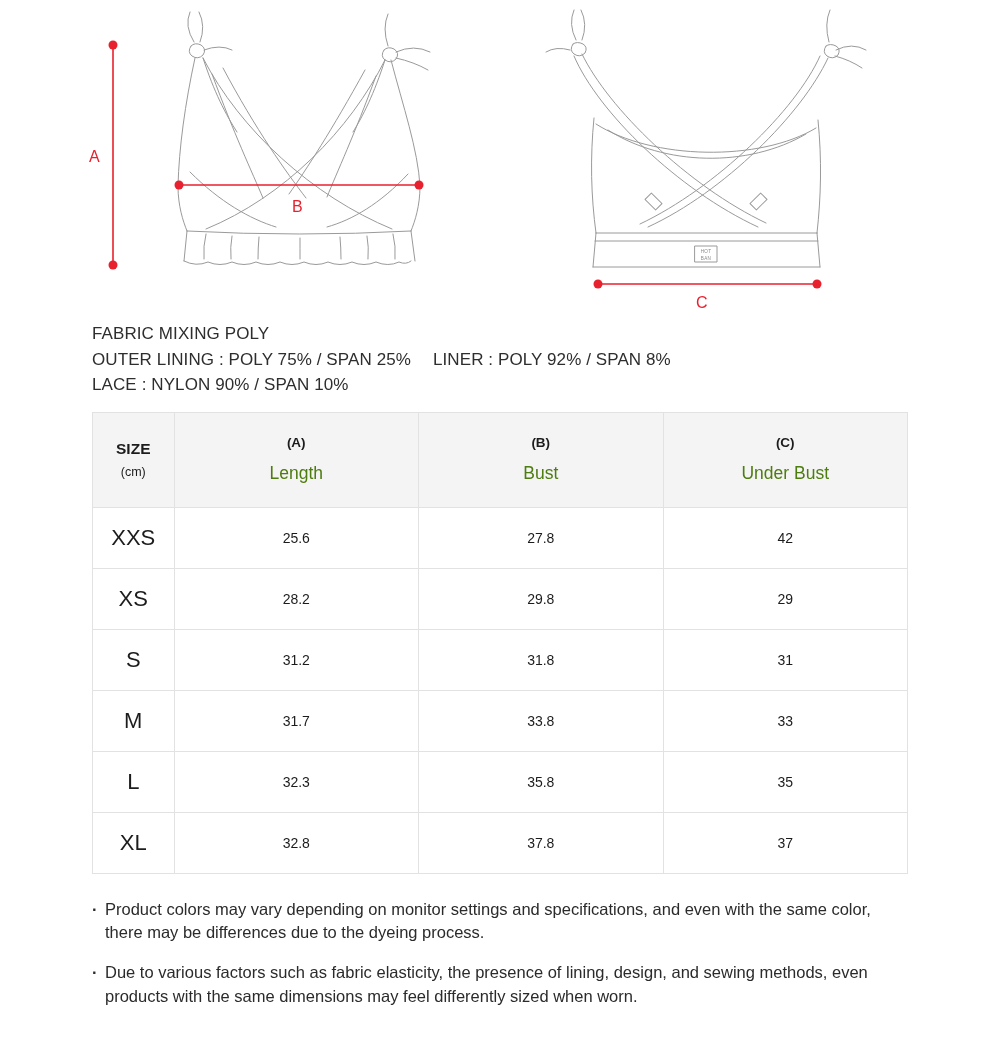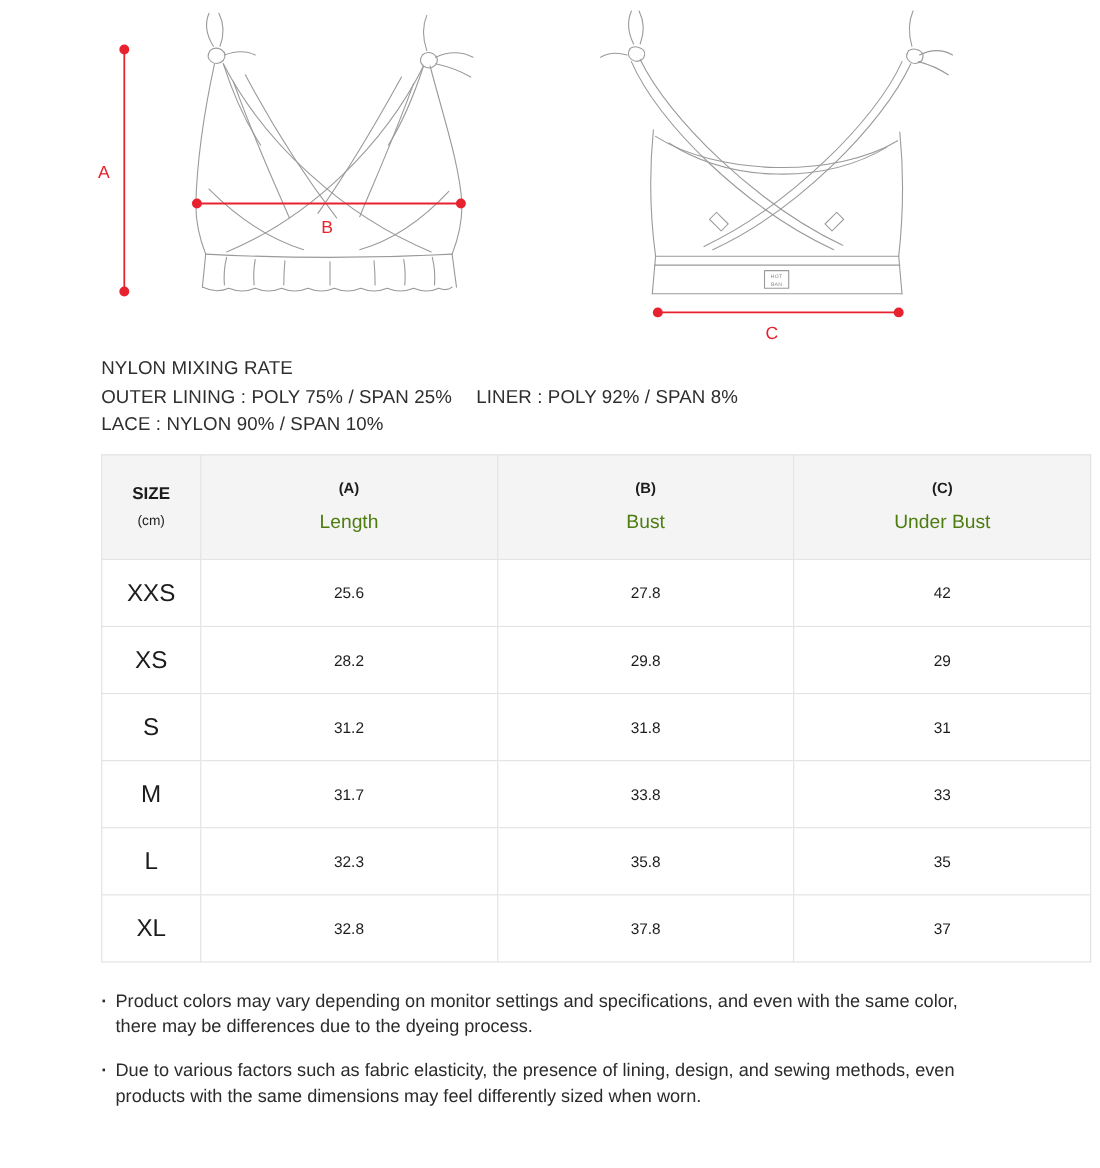--- a/index.html
+++ b/index.html
@@ -24,21 +24,21 @@
   .measure line{stroke:var(--accent);stroke-width:1.6;}
   .measure circle{fill:var(--accent);stroke:none;}
   .mlabel{fill:var(--accent);font-size:16px;font-weight:500;font-family:"Liberation Sans",sans-serif;}
 
   
   .fabric{margin:2px 92px 0;font-size:17px;line-height:1.5;color:#2e2e2e;letter-spacing:.1px;}
   .fabric p{margin:0;}
   .fabric .seg-gap{display:inline-block;width:22px;}
 
   
-  .size-table{width:900px;margin:14px 92px 0;border-collapse:collapse;table-layout:fixed;}
+  .size-table{width:816px;margin:14px 92px 0;border-collapse:collapse;table-layout:fixed;}
   .size-table th,.size-table td{border:1px solid var(--border);text-align:center;vertical-align:middle;}
   .size-table thead th{background:var(--header_bg);height:95px;font-weight:400;}
   .col-code{display:block;font-weight:700;font-size:13.5px;margin-bottom:13px;color:#1c1c1c;}
   .col-label{display:block;font-size:17.5px;color:#4d7c0f;}
   .size-head{display:block;font-weight:700;font-size:15.5px;color:#1c1c1c;}
   .size-unit{display:block;font-size:12.5px;margin-top:7px;color:#1c1c1c;}
   .size-table tbody td{height:61px;font-size:14px;background:#fff;color:#1c1c1c;}
   .size-table tbody td.size-cell{font-size:22px;}
 
   
@@ -151,21 +151,21 @@
     <g class="measure">
       <line x1="598" y1="284" x2="817" y2="284"></line>
       <circle cx="598" cy="284" r="4.5"></circle>
       <circle cx="817" cy="284" r="4.5"></circle>
       <text class="mlabel" x="696" y="308">C</text>
     </g>
   </svg>
 
   
   <section class="fabric">
-    <p>NYLON MIXING RATE</p>
+    <p>FABRIC MIXING POLY</p>
     <p>
       <span>OUTER LINING :  POLY 75% / SPAN 25%</span><span class="seg-gap"></span><span>LINER : POLY 92% / SPAN 8%</span>
     </p>
     <p>LACE : NYLON 90% / SPAN 10%</p>
   </section>
 
   
   <table class="size-table">
     <colgroup>
       <col style="width:10%">

